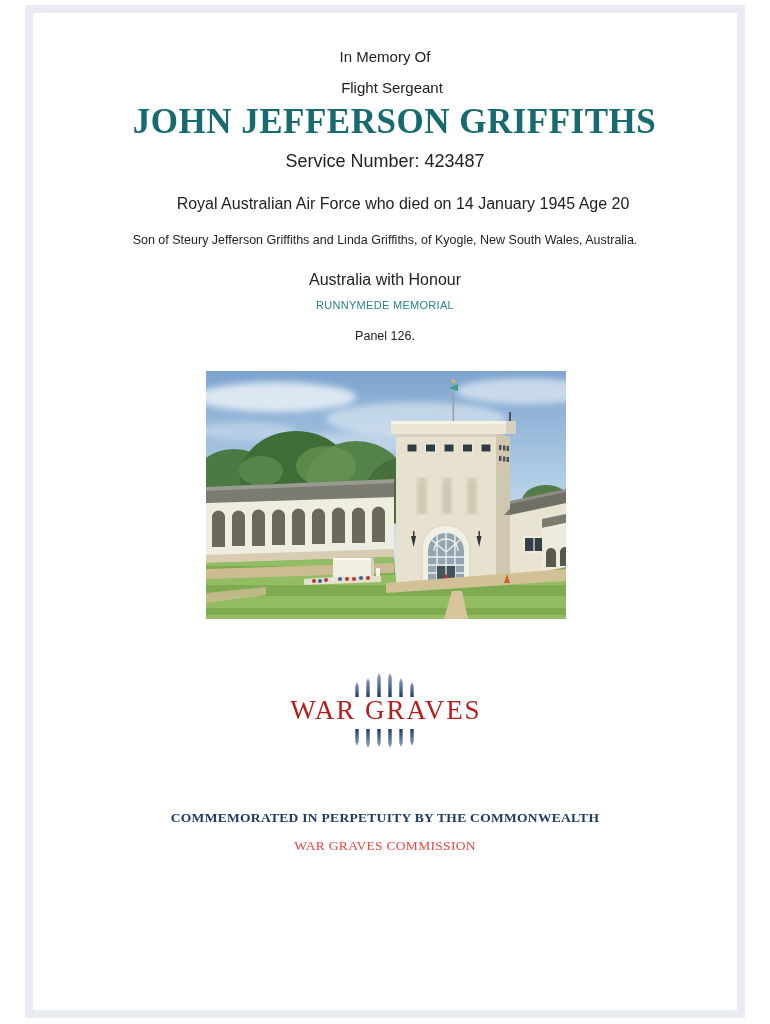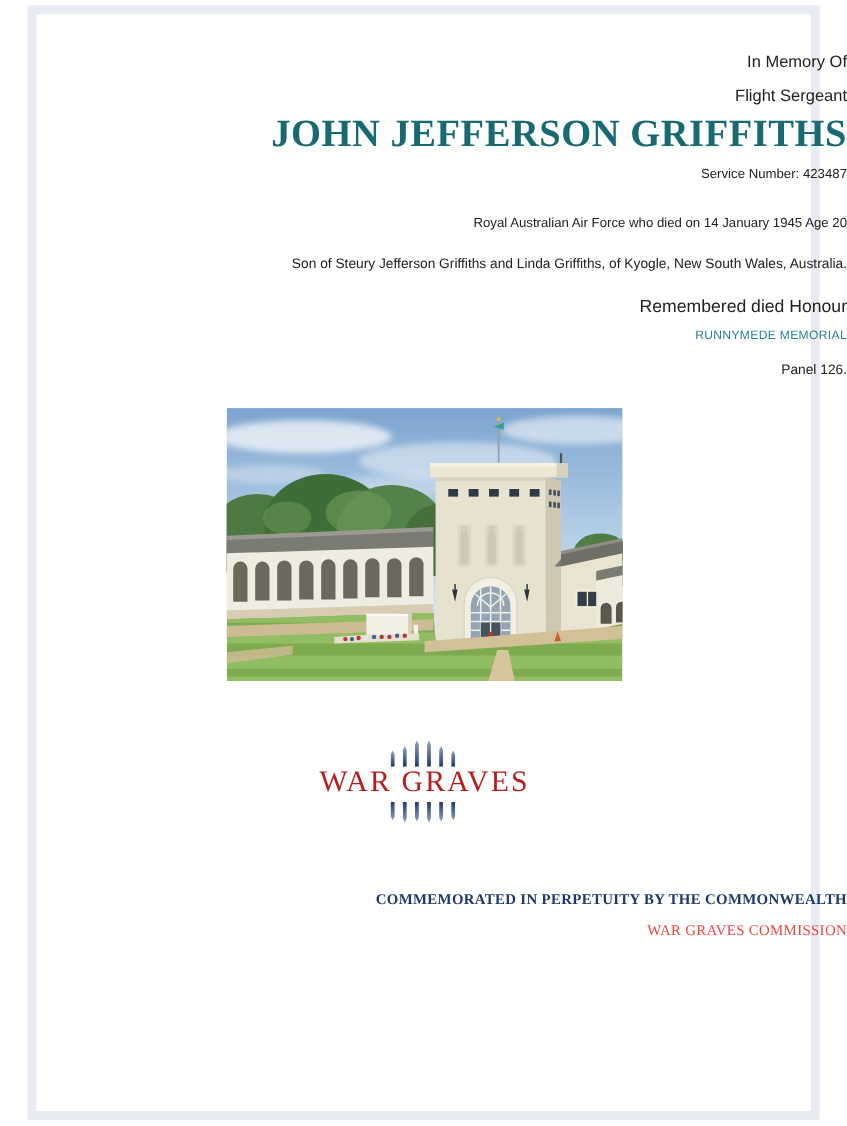--- a/index.html
+++ b/index.html
@@ -4,27 +4,27 @@
 <style>
   html,body{margin:0;padding:0;}
   body{
     width:770px;height:1024px;background:#ffffff;position:relative;overflow:hidden;
     font-family:"Liberation Sans",sans-serif;color:#222;
   }
   .frame{
     position:absolute;left:25px;top:5px;width:720px;height:1013px;
     box-sizing:border-box;border:8px solid #e9ebf2;
   }
-  .txt{position:absolute;left:0;right:0;text-align:right;white-space:nowrap;}
+  .txt{position:absolute;left:0;right:0;text-align:center;white-space:nowrap;}
   .in-memory   {top:48px; font-size:15px;}
   .rank        {top:79px; font-size:15px;padding-left:14px;}
   .name        {top:102px;font-family:"Liberation Serif",serif;font-weight:bold;
                 font-size:35px;letter-spacing:.5px;color:#176a70;margin:0;padding-left:19px;}
-  .service-num {top:151px;font-size:12px;}
-  .force-line  {top:195px;font-size:12px;padding-left:36px;}
+  .service-num {top:151px;font-size:18px;}
+  .force-line  {top:195px;font-size:16px;padding-left:36px;}
   .family-line {top:233px;font-size:12.5px;}
   .honour-line {top:271px;font-size:16px;}
   .memorial-nm {top:299px;font-size:11px;letter-spacing:.3px;color:#27838a;}
   .panel-line  {top:329px;font-size:12.5px;}
   .photo{position:absolute;left:206px;top:371px;width:360px;height:248px;}
   .photo svg{display:block;}
   .logo{position:absolute;left:0;right:0;top:669px;text-align:center;}
   .logo-ticks{display:block;margin:0 auto;}
   .logo-line1{font-family:"Liberation Serif",serif;font-size:15.5px;letter-spacing:4.5px;
               color:#2f4b7c;margin-top:3px;text-indent:4.5px;}
@@ -41,21 +41,21 @@
 <div class="page">
 
   <div class="frame"></div>
 
   <div class="txt in-memory">In Memory Of</div>
   <div class="txt rank">Flight Sergeant</div>
   <h1 class="txt name">JOHN JEFFERSON GRIFFITHS</h1>
   <div class="txt service-num">Service Number: 423487</div>
   <div class="txt force-line">Royal Australian Air Force who died on 14 January 1945 Age 20</div>
   <div class="txt family-line">Son of Steury Jefferson Griffiths and Linda Griffiths, of Kyogle, New South Wales, Australia.</div>
-  <div class="txt honour-line">Remembered died Honour</div>
+  <div class="txt honour-line">Australia with Honour</div>
   <div class="txt memorial-nm">RUNNYMEDE MEMORIAL</div>
   <div class="txt panel-line">Panel 126.</div>
 
   <div class="photo">
     <svg width="360" height="248" viewBox="0 0 360 248">
       <defs>
         <linearGradient id="sky" x1="0" y1="0" x2="0" y2="1">
           <stop offset="0" stop-color="#7da4cf"></stop>
           <stop offset=".55" stop-color="#b4cfe7"></stop>
           <stop offset="1" stop-color="#dfeaf4"></stop>

